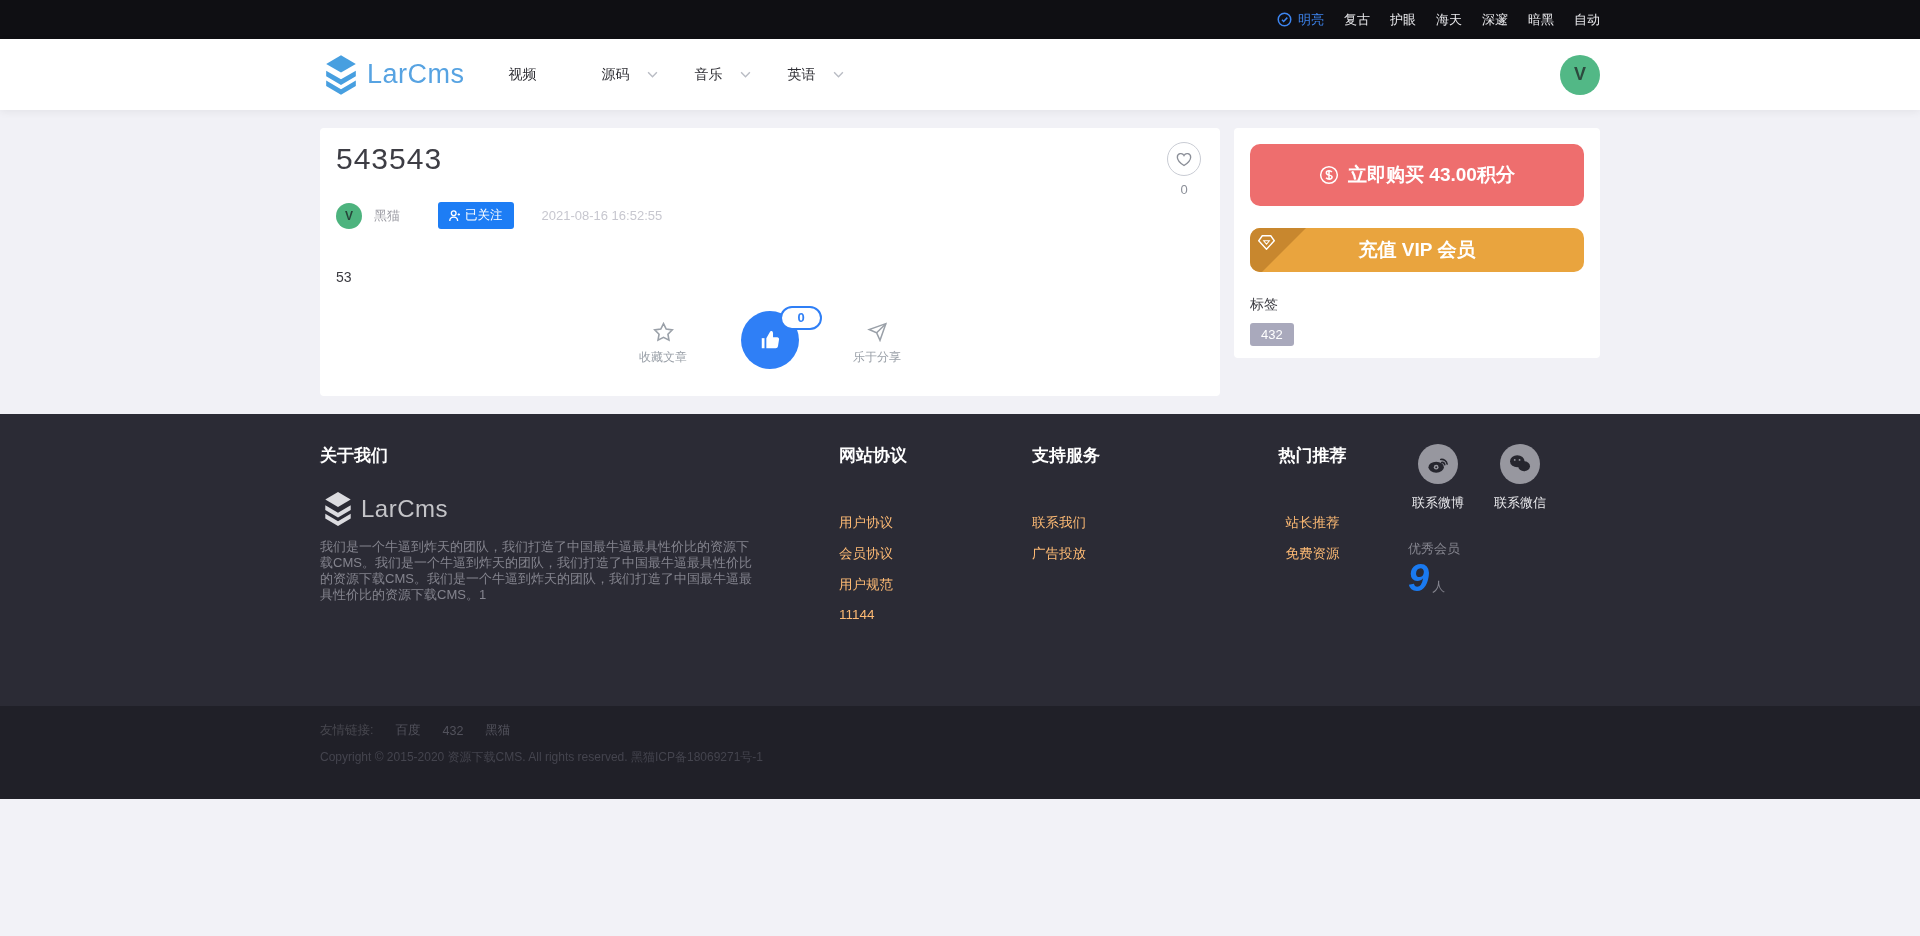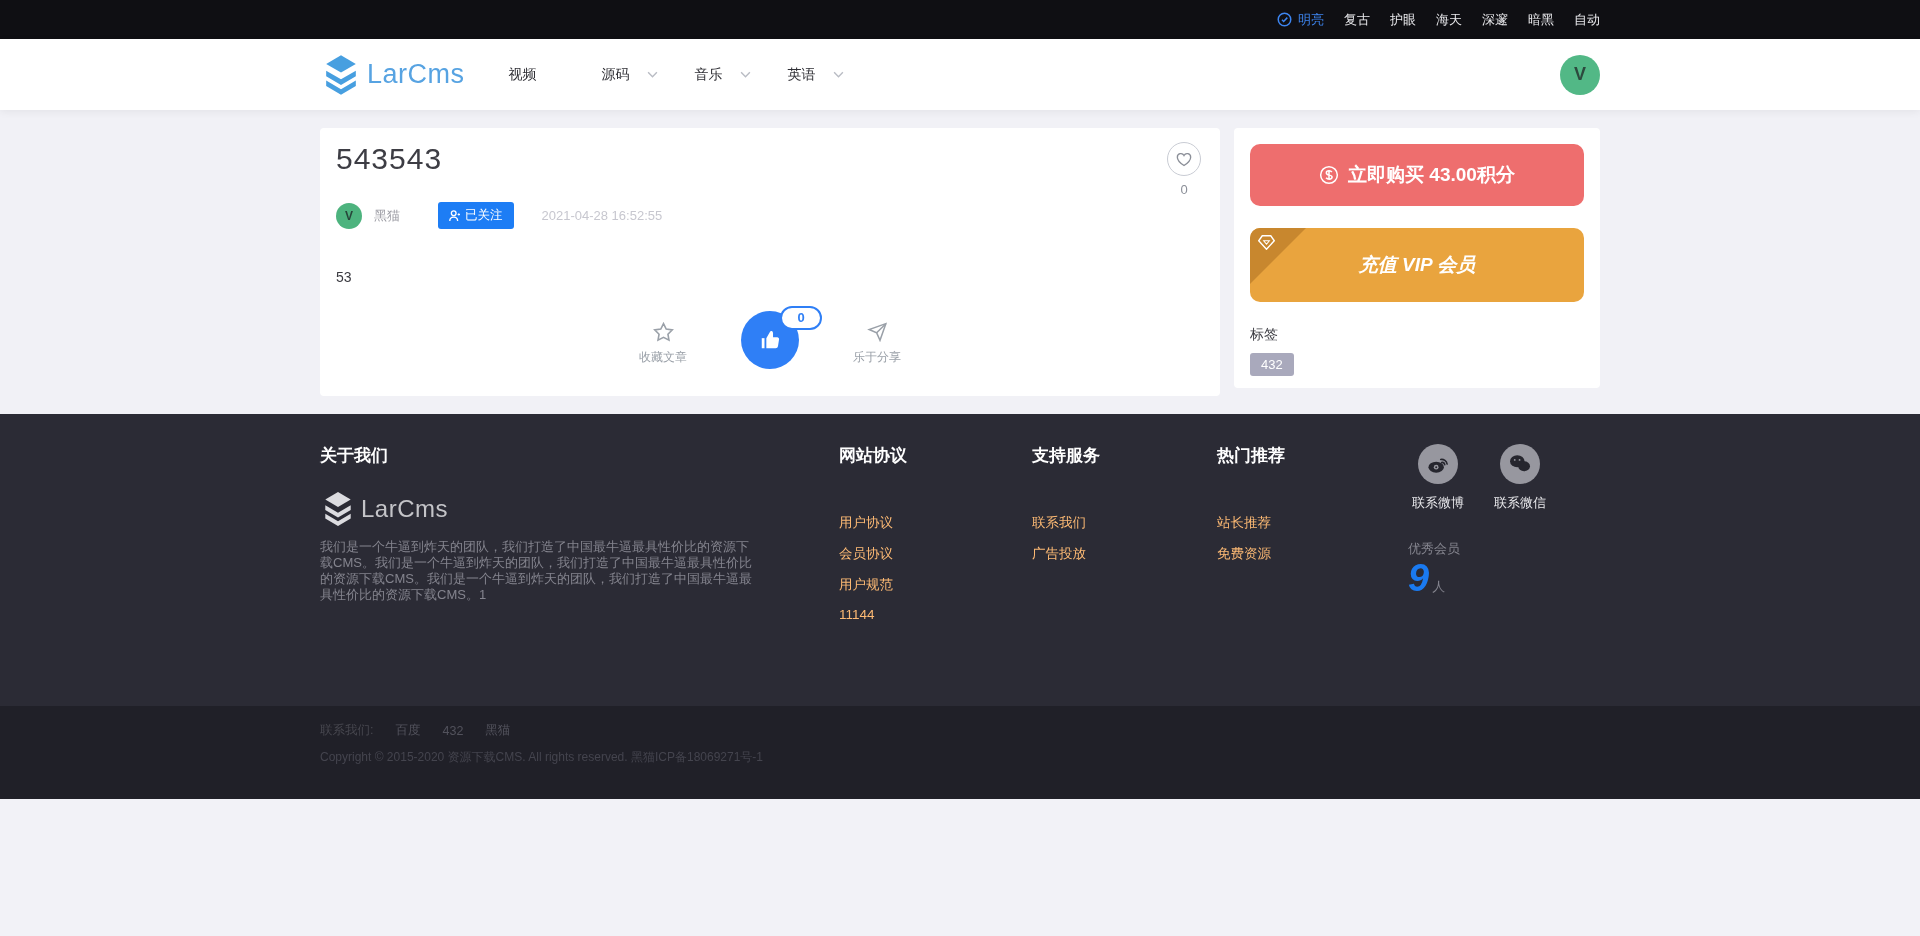--- a/index.html
+++ b/index.html
@@ -51,42 +51,42 @@
   .like-badge { position:absolute; top:-5px; left:39px; min-width:42px; height:24px; background:#fff;
     border:2px solid #2f7ff6; border-radius:13px; color:#2f7ff6; font-size:13px; font-weight:bold;
     line-height:20px; text-align:center; padding:0 8px; }
 
   
   .sidebar-card { flex:1; padding:16px 16px 12px; }
   .buy-btn { width:100%; height:62px; background:#ee6e6e; border:none; border-radius:10px; color:#fff;
     font-size:19px; display:flex; align-items:center; justify-content:center; gap:9px; cursor:pointer;
     font-family:inherit; }
   .buy-btn b { font-weight:bold; }
-  .vip-btn { margin-top:22px; width:100%; height:74px; background:#e9a43e; border:none; border-radius:10px;
+  .vip-btn { margin-top:22px; width:100%; height:44px; background:#e9a43e; border:none; border-radius:10px;
     color:#fff; font-size:19px; display:flex; align-items:center; justify-content:center; cursor:pointer;
-    position:relative; overflow:hidden; font-family:inherit;font-style:italic; }
+    position:relative; overflow:hidden; font-family:inherit; }
   .vip-ribbon { position:absolute; top:0; left:0; width:0; height:0;
     border-top:56px solid #c8872e; border-right:56px solid transparent; }
   .vip-gem { position:absolute; top:7px; left:8px; }
   .tags-title { margin-top:24px; font-size:14px; color:#3a3a40; }
   .tag { display:inline-block; margin-top:9px; background:#a9a9bc; color:#fff; font-size:13px;
     padding:4px 11px; border-radius:3px; cursor:pointer; }
 
   
   .footer { background:#2b2b35; padding:30px 0 0; min-height:292px; }
   .footer .container { display:flex; }
   .fcol h3 { font-size:17px; color:#fff; font-weight:600; margin-bottom:47px; }
   .col-about { width:519px; }
   .col-about h3 { margin-bottom:24px; }
   .footer-logo { display:flex; align-items:center; gap:5px; margin-bottom:12px; }
   .footer-logo .brand-text { font-size:24px; color:#c4c4c8; }
   .about-desc { width:432px; font-size:13px; line-height:16px; color:#84848e; }
   .col-protocol { width:193px; }
   .col-support { width:185px; }
-  .col-hot { width:191px; }
+  .col-hot { width:191px;text-align:center; }
   .flink { display:block; font-size:13.5px; color:#fdba74; margin-bottom:13px; cursor:pointer; text-decoration:none; }
   .col-social { flex:1; }
   .social-row { display:flex; gap:22px; }
   .social-item { width:60px; text-align:center; cursor:pointer; }
   .social-circle { width:40px; height:40px; border-radius:50%; background:#97979f; margin:0 auto;
     display:flex; align-items:center; justify-content:center; }
   .social-label { display:block; margin-top:10px; font-size:13px; color:#e9e9ec; }
   .members { margin-top:28px; }
   .members-label { font-size:13px; color:#84848e; }
   .members-count { font-size:38px; font-weight:bold; font-style:italic; color:#1a7af0; line-height:1.1; }
@@ -192,21 +192,21 @@
         <span class="follow-badge">
           <span>
             <svg width="11" height="12" viewBox="0 0 14 15" fill="none" stroke="#fff" stroke-width="1.7">
               <circle cx="6" cy="4" r="3"></circle>
                 <path d="M1 14c0-3 2.2-5 5-5s5 2 5 5"></path>
                 <path d="M11 5.5h3M12.5 4v3" stroke-width="1.4"></path>
             </svg>
           </span>
           <span>已关注</span>
         </span>
-        <span class="timestamp">2021-04-28 16:52:55</span>
+        <span class="timestamp">2021-08-16 16:52:55</span>
       </div>
 
       <div class="article-content">53</div>
 
       <div class="actions">
         <span class="action-small">
           <span style="display:inline-block">
             <svg width="21" height="20" viewBox="0 0 24 23" fill="none" stroke="#9aa0a8" stroke-width="1.8">
               <path d="M12 1.8l3.1 6.3 7 1-5 4.9 1.2 6.9L12 17.6l-6.3 3.3L6.9 14l-5-4.9 7-1z"></path>
             </svg>
@@ -334,21 +334,21 @@
         <span class="members-count">9</span><span class="members-unit">人</span>
       </div>
     </div>
 
   </div>
 </div>
 
 <div class="bottombar">
   <div class="container">
     <div class="friend-row">
-      <span class="friend-label">联系我们:</span>
+      <span class="friend-label">友情链接:</span>
       <a class="friend-link">百度</a>
       <a class="friend-link">432</a>
       <a class="friend-link">黑猫</a>
     </div>
     <div class="copyright">Copyright © 2015-2020 资源下载CMS. All rights reserved. 黑猫ICP备18069271号-1</div>
   </div>
 </div>
 
 <div class="page-end-spacer"></div>
 

